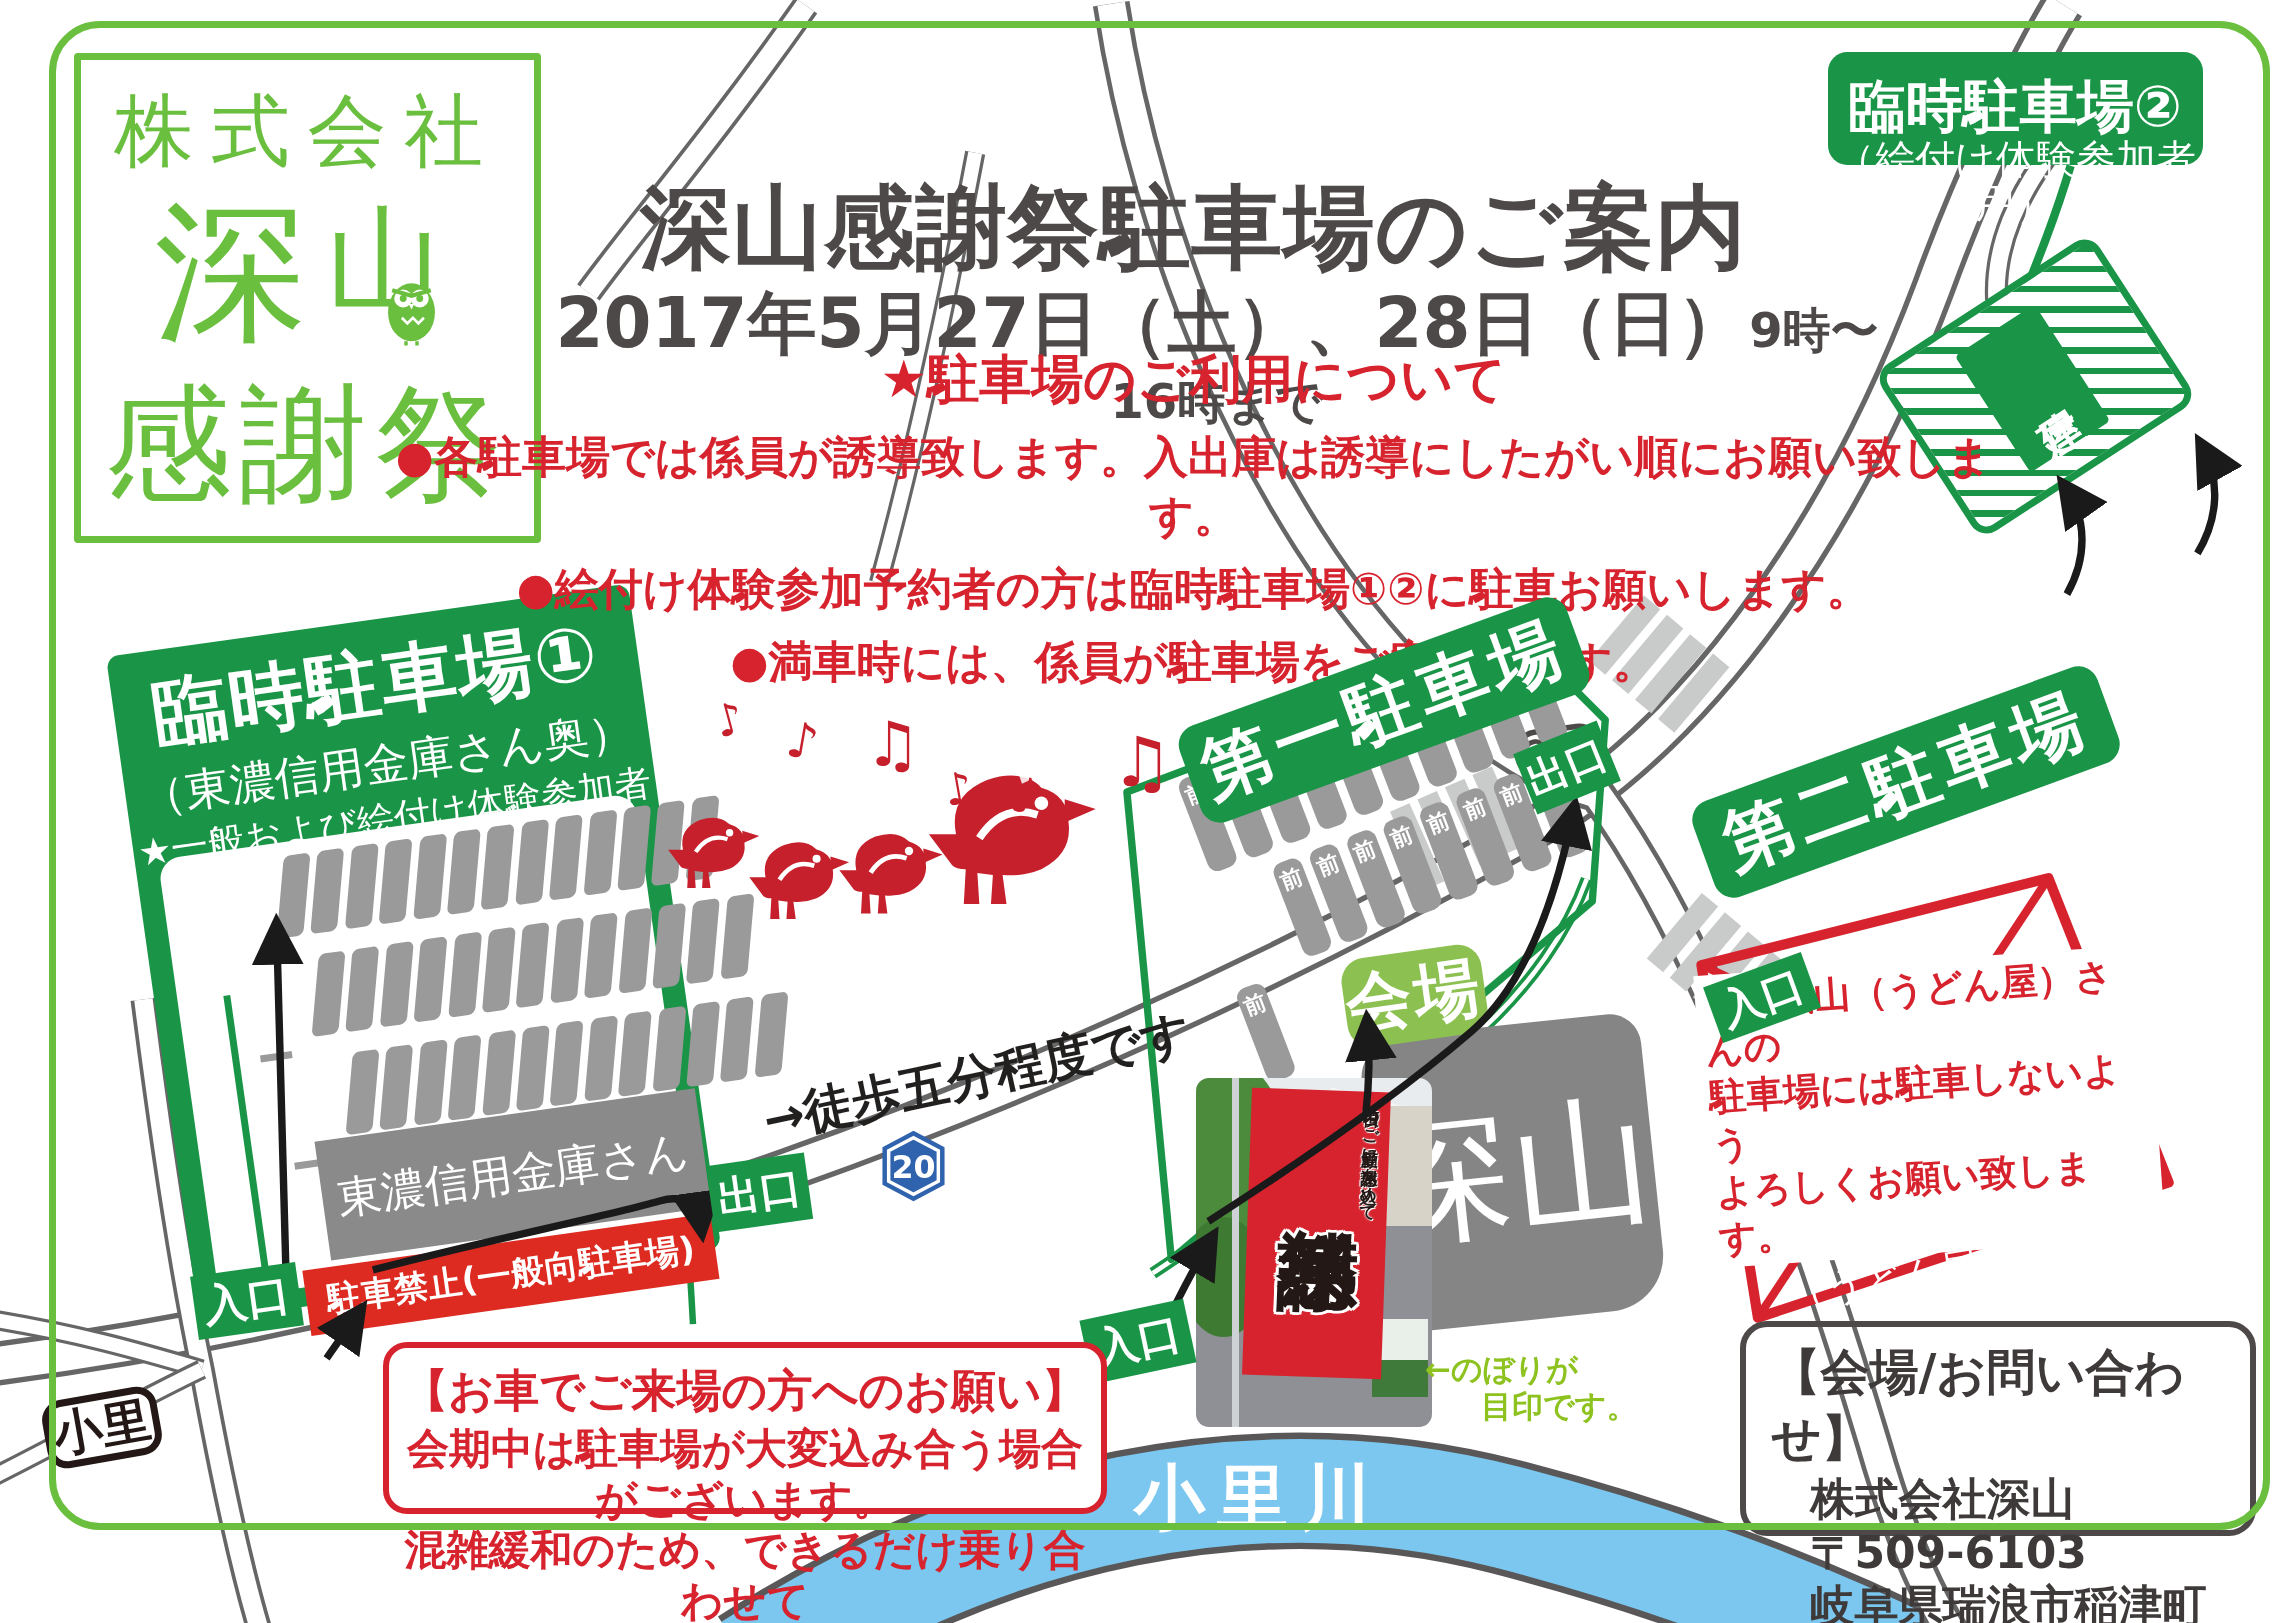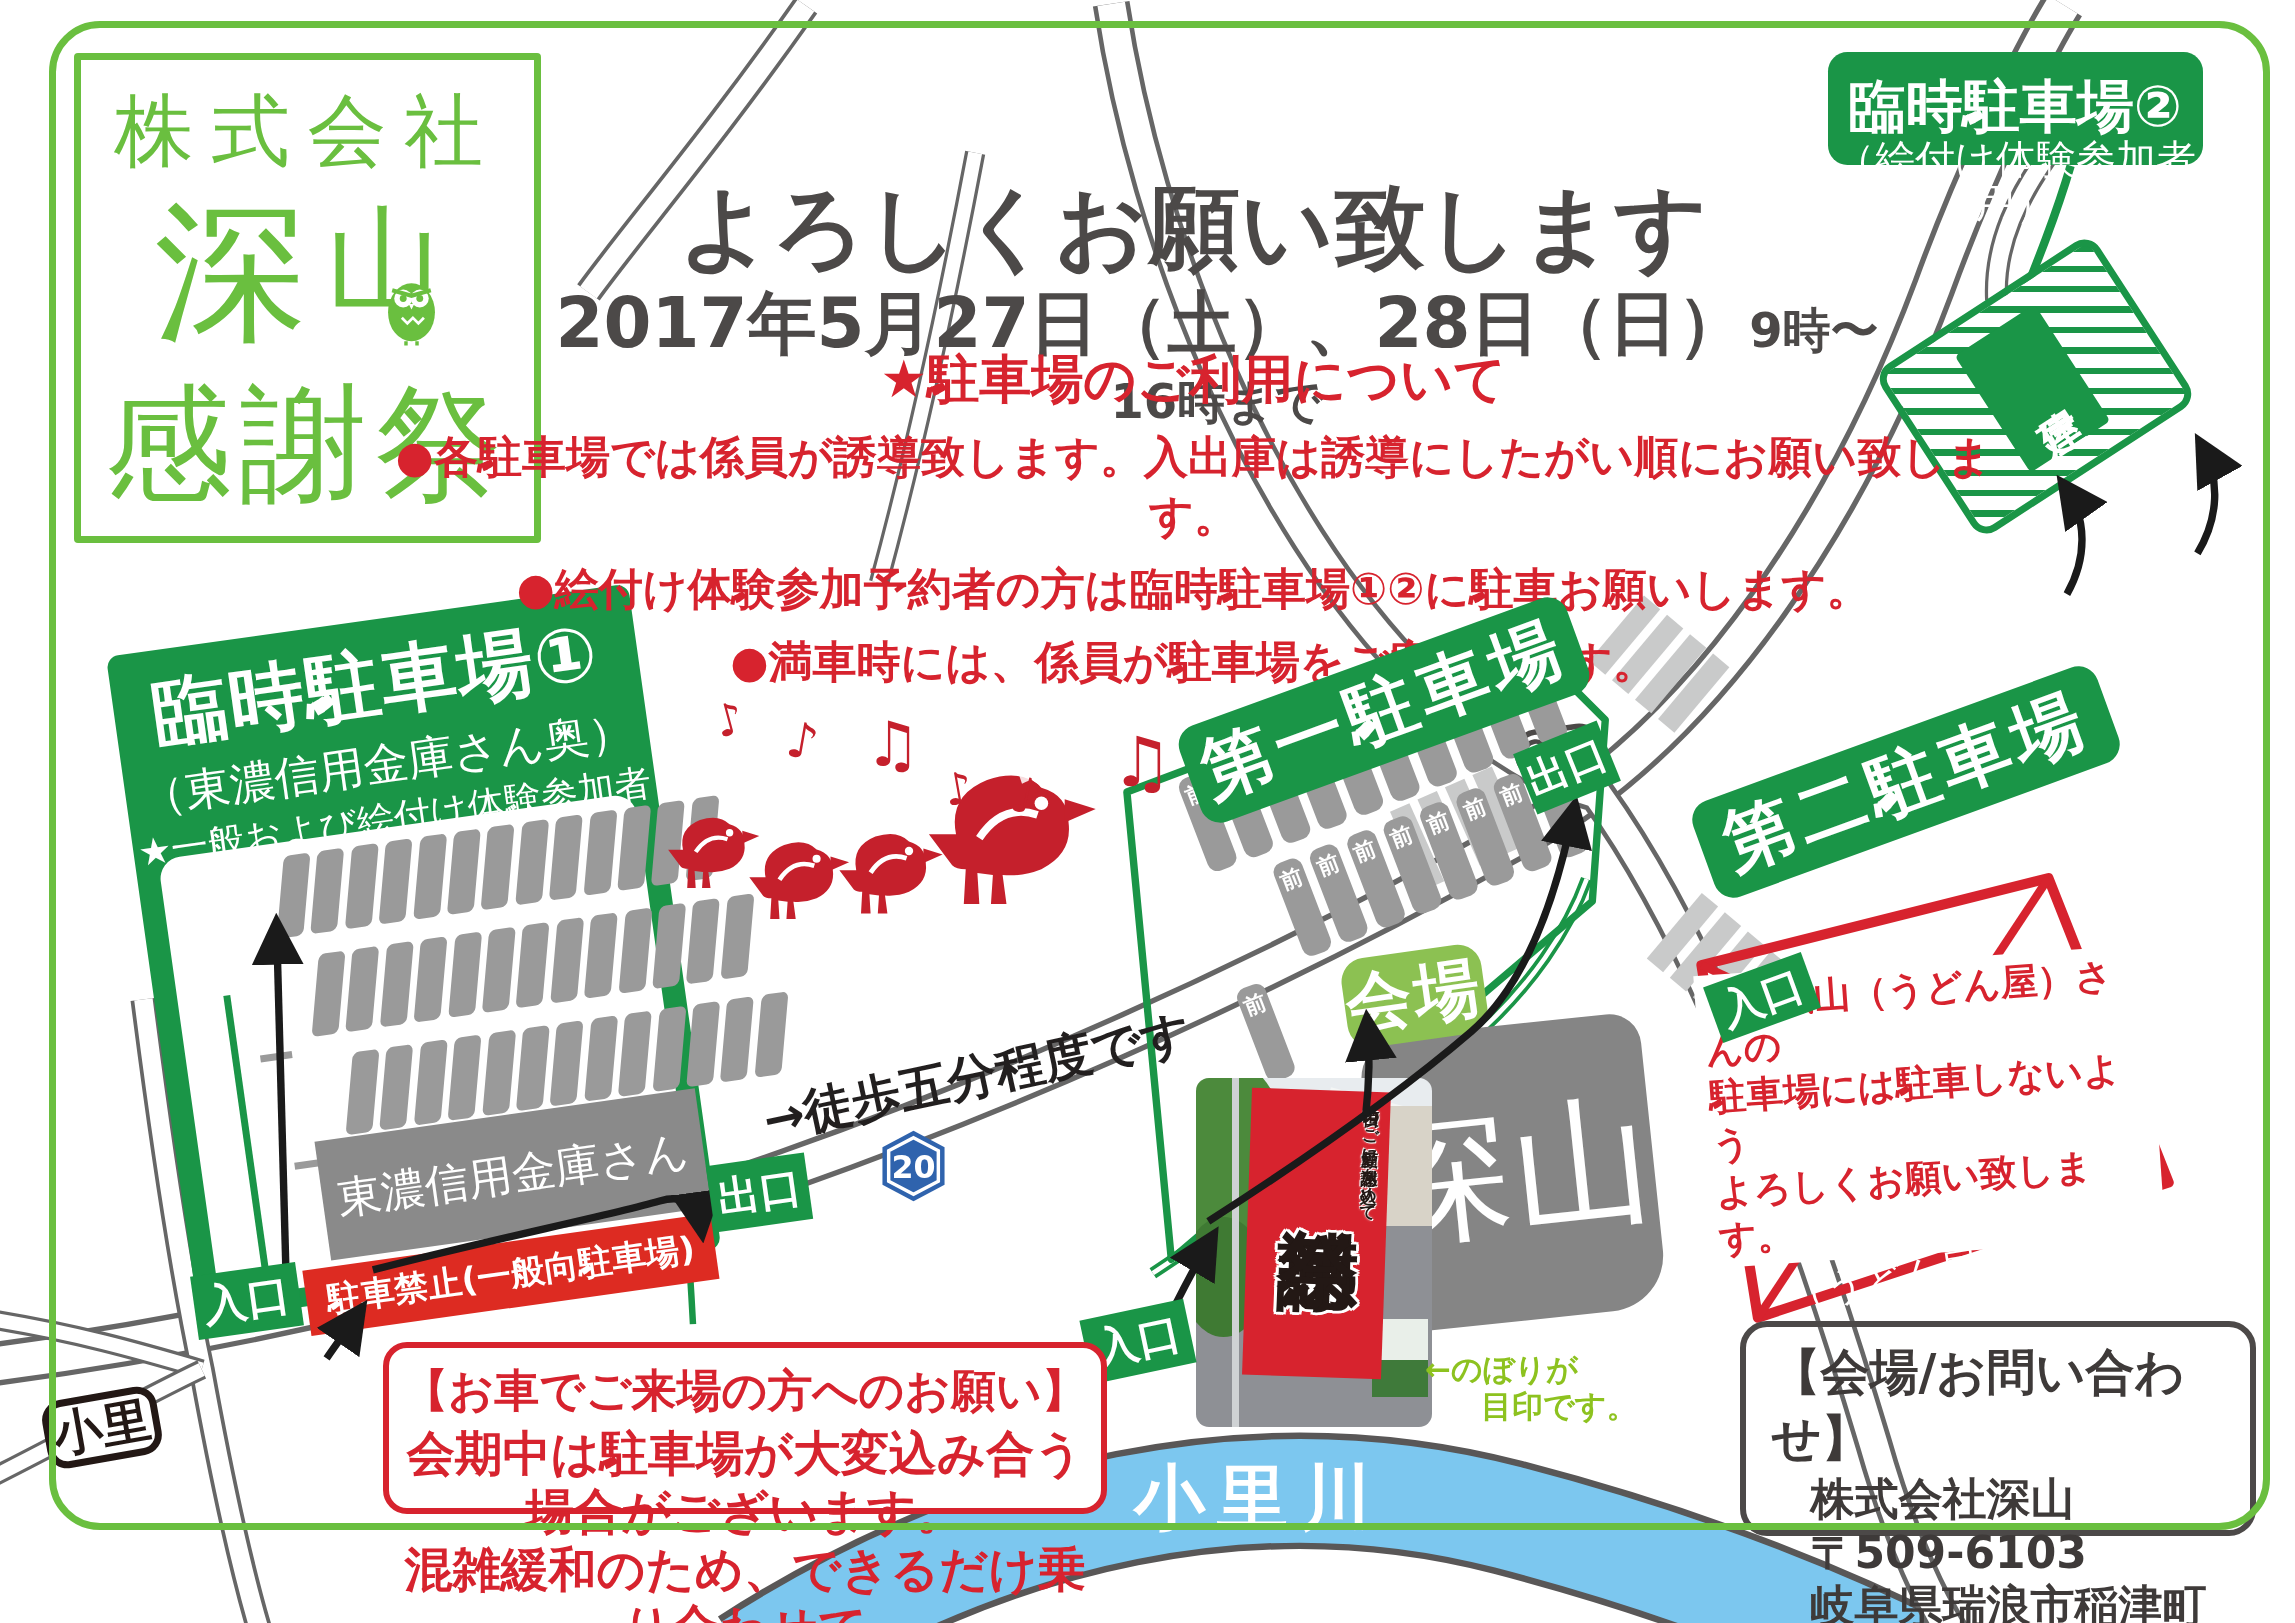--- a/index.html
+++ b/index.html
@@ -150,21 +150,21 @@
   .ph-banner .small{position:absolute;right:6.5px;top:6.5px;height:153px;writing-mode:vertical-rl;color:#231815;
     font-size:16.7px;font-weight:bold;text-shadow:0 0 2.8px #fff,0.9px 0.9px 0 #fff,-0.9px -0.9px 0 #fff;}
   .ph-banner .main{position:absolute;left:32px;top:74px;writing-mode:vertical-rl;color:#231815;font-size:81px;
     font-weight:bold;line-height:1;
     text-shadow:2.8px 0 0 #fff,-2.8px 0 0 #fff,0 2.8px 0 #fff,0 -2.8px 0 #fff,2.3px 2.3px 0 #fff,-2.3px -2.3px 0 #fff,2.3px -2.3px 0 #fff,-2.3px 2.3px 0 #fff;}
 
   
   .request-box{left:383px;top:1342px;width:724px;height:172px;background:#fff;border:6px solid var(--red);
     border-radius:24px;z-index:45;color:var(--red);text-align:center;font-weight:bold;padding-top:13px;}
   .request-box .rq-t{font-size:45px;margin-bottom:2.8px;}
-  .request-box .rq-l{font-size:48px;line-height:1.21;}
+  .request-box .rq-l{font-size:42px;line-height:1.21;}
   .contact-box{left:1740px;top:1321px;width:516px;height:215px;border:6.5px solid var(--title-gray);
     border-radius:27px;z-index:45;color:#3e3a39;font-weight:bold;padding:13px 0 0 25.4px;background:transparent;}
   .contact-box .ct-t{font-size:49px;}
   .contact-box .ct-l{font-size:44px;line-height:1.22;padding-left:39px;}
 
   
   .ori-label{left:44px;top:1393px;width:116px;height:69px;border:7.4px solid #231815;border-radius:20.4px;
     transform:rotate(-10deg);z-index:35;color:#231815;display:flex;align-items:center;justify-content:center;
     font-size:49px;font-weight:bold;background:#fff;}
   .river-label{left:1134px;top:1451px;width:324px;z-index:36;color:#fff;font-size:71px;font-weight:bold;
@@ -266,21 +266,21 @@
         <path d="M 22,30 L 50,38 L 78,30" stroke="#6abf3f" stroke-width="6" fill="none"></path>
         <path d="M 46,50 L 50,58 L 54,50 Z" fill="#fff"></path>
         <path d="M 36,70 l8,8 l8,-8 l8,8 l8,-8" stroke="#fff" stroke-width="4" fill="none"></path>
         <path d="M 42,104 l0,6 M 58,104 l0,6" stroke="#6abf3f" stroke-width="5"></path>
       </svg>
     </span>
   </div>
   <div class="logo-line3">感謝祭</div>
 </div>
 
-<div class="abs page-title">よろしくお願い致します</div>
+<div class="abs page-title">深山感謝祭駐車場のご案内</div>
 <div class="abs event-date">
   <span class="d-main">2017年5月27日（土）、28日（日）</span>
   <span class="d-time">9時〜16時まで</span>
 </div>
 
 <div class="abs notices">
   <div class="n-head">★駐車場のご利用について</div>
   <div class="n-item">●各駐車場では係員が誘導致します。入出庫は誘導にしたがい順にお願い致します。</div>
   <div class="n-item">●絵付け体験参加予約者の方は臨時駐車場①②に駐車お願いします。</div>
   <div class="n-item">●満車時には、係員が駐車場をご案内します。</div>

